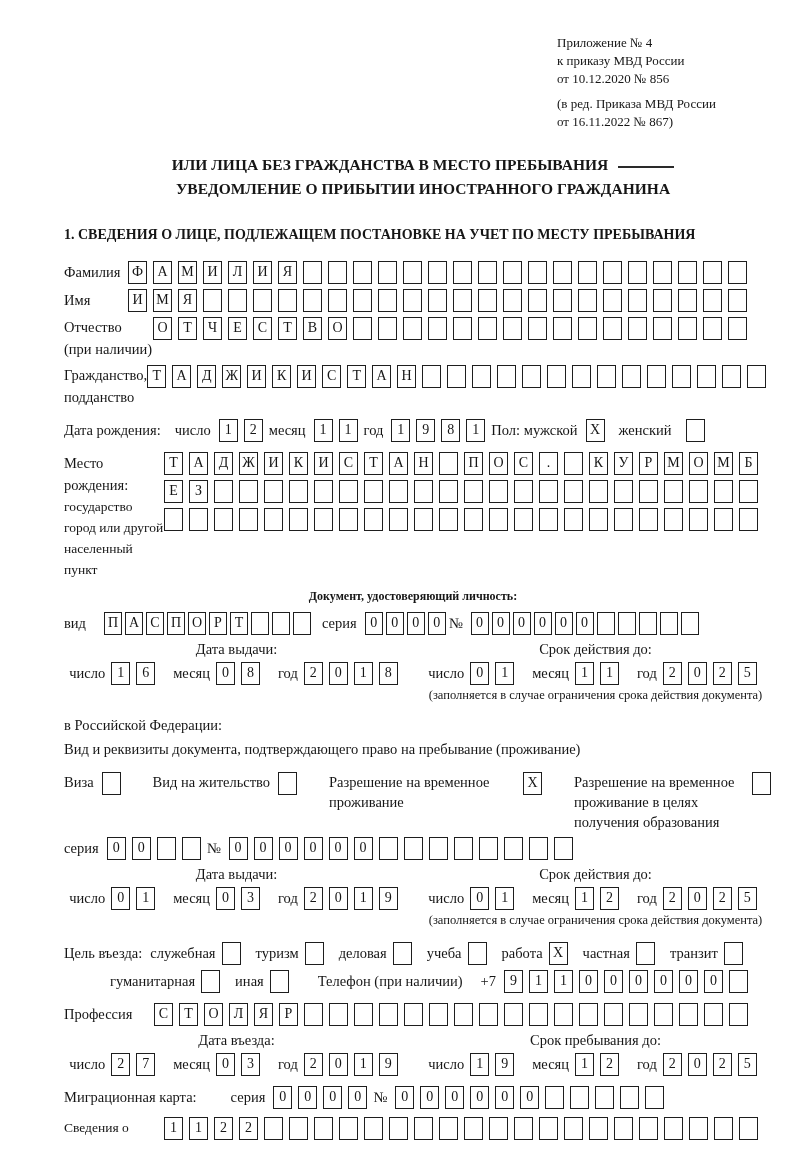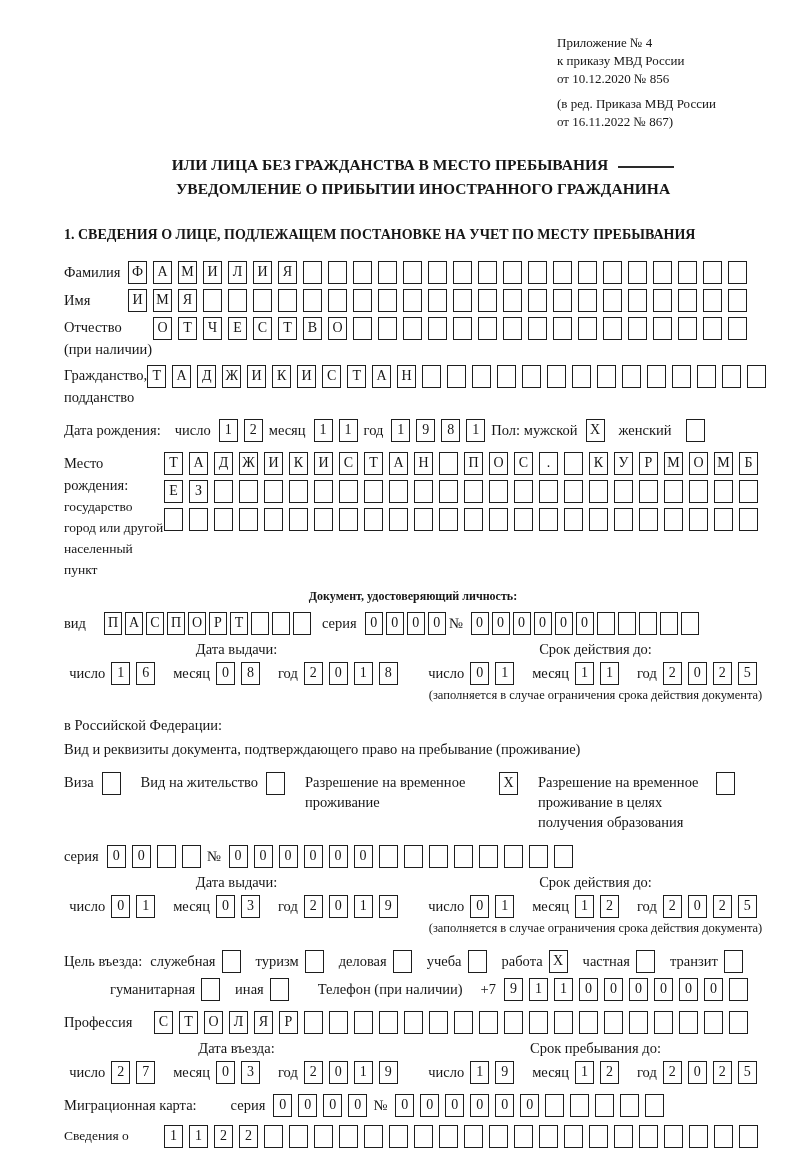--- a/index.html
+++ b/index.html
@@ -42,21 +42,21 @@
   .dates{display:flex;margin-top:6px;font-size:14.5px;}
   .dgroup{text-align:center;}
   .dgroup.left{flex:0 0 345px;}
   .dgroup.right{flex:1 1 auto;}
   .dheading{margin-bottom:4px;}
   .dline{display:inline-flex;align-items:center;white-space:nowrap;}
   .dlbl{margin:0 6px 0 12px;}
   .dline .dlbl:first-child{margin-left:0;}
   .dnote{font-size:12.5px;margin-top:3px;white-space:nowrap;}
   
-  .opts{display:flex;align-items:flex-start;margin-top:10px;margin-bottom:12px;font-size:14.5px;}
+  .opts{display:flex;align-items:flex-start;margin-top:10px;margin-bottom:4px;font-size:14.5px;gap:12px;}
   .opt{display:flex;align-items:flex-start;margin-right:14px;}
   .opt .olabel{line-height:1.4;}
   .opt .center{text-align:left;}
   .opt .boxes{margin-left:8px;}
   .wrap190{width:186px;} .wrap180{width:170px;}
   
   .purpose .plabel{margin-right:8px;}
   .pair{display:flex;align-items:center;margin-right:9px;}
   .pair .boxes{margin-left:6px;}
   

